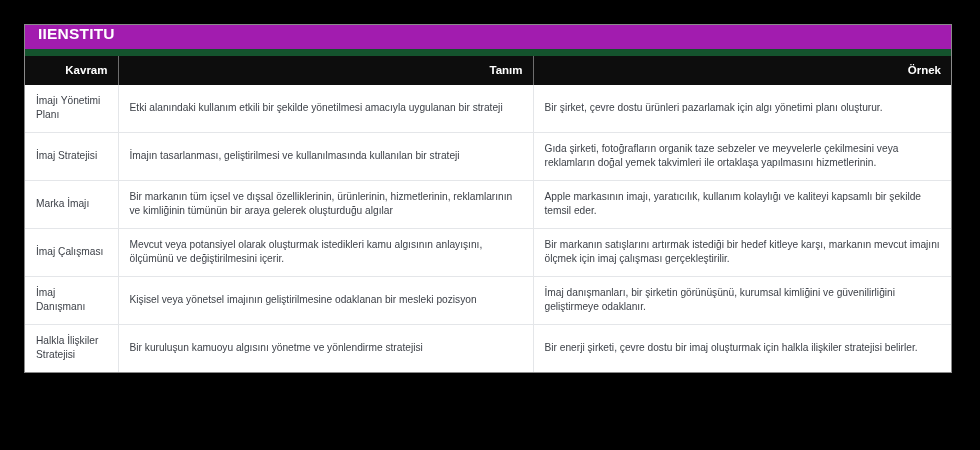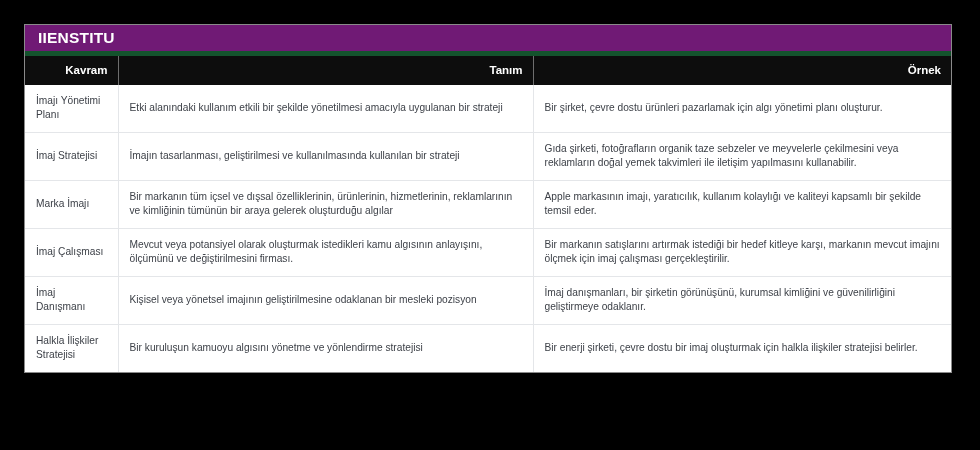--- a/index.html
+++ b/index.html
@@ -22,27 +22,26 @@
   .card {
     position: absolute;
     left: 24px;
     top: 24px;
     width: 928px;
     background: #ffffff;
     border: 1px solid #8a8a8a;
     box-sizing: border-box;
   }
   .brandbar {
-    background: #701a75;
+    background: #a21caf;
     height: 31px;
     display: flex;
-    align-items: center;
     padding: 0 0 0 13px;
     box-sizing: border-box;
-    border-bottom: 5px solid #14532d;
+    border-bottom: 7px solid #14532d;
   }
   .brandbar .logo {
     color: #ffffff;
     font-size: 15.5px;
     font-weight: bold;
     letter-spacing: 0.2px;
     font-family: "Liberation Sans", sans-serif;
   }
   table.grid {
     width: 100%;
@@ -108,30 +107,30 @@
       </thead>
       <tbody>
         <tr>
           <td class="term">İmajı Yönetimi Planı</td>
           <td>Etki alanındaki kullanım etkili bir şekilde yönetilmesi amacıyla uygulanan bir strateji</td>
           <td>Bir şirket, çevre dostu ürünleri pazarlamak için algı yönetimi planı oluşturur.</td>
         </tr>
         <tr>
           <td class="term">İmaj Stratejisi</td>
           <td>İmajın tasarlanması, geliştirilmesi ve kullanılmasında kullanılan bir strateji</td>
-          <td>Gıda şirketi, fotoğrafların organik taze sebzeler ve meyvelerle çekilmesini veya reklamların doğal yemek takvimleri ile iletişim yapılmasını kullanabilir.</td>
+          <td>Gıda şirketi, fotoğrafların organik taze sebzeler ve meyvelerle çekilmesini veya reklamların doğal yemek takvimleri ile ortaklaşa yapılmasını hizmetlerinin.</td>
         </tr>
         <tr>
           <td class="term">Marka İmajı</td>
           <td>Bir markanın tüm içsel ve dışsal özelliklerinin, ürünlerinin, hizmetlerinin, reklamlarının ve kimliğinin tümünün bir araya gelerek oluşturduğu algılar</td>
           <td>Apple markasının imajı, yaratıcılık, kullanım kolaylığı ve kaliteyi kapsamlı bir şekilde temsil eder.</td>
         </tr>
         <tr>
           <td class="term">İmaj Çalışması</td>
-          <td>Mevcut veya potansiyel olarak oluşturmak istedikleri kamu algısının anlayışını, ölçümünü ve değiştirilmesini firması.</td>
+          <td>Mevcut veya potansiyel olarak oluşturmak istedikleri kamu algısının anlayışını, ölçümünü ve değiştirilmesini içerir.</td>
           <td>Bir markanın satışlarını artırmak istediği bir hedef kitleye karşı, markanın mevcut imajını ölçmek için imaj çalışması gerçekleştirilir.</td>
         </tr>
         <tr>
           <td class="term">İmaj Danışmanı</td>
           <td>Kişisel veya yönetsel imajının geliştirilmesine odaklanan bir mesleki pozisyon</td>
           <td>İmaj danışmanları, bir şirketin görünüşünü, kurumsal kimliğini ve güvenilirliğini geliştirmeye odaklanır.</td>
         </tr>
         <tr>
           <td class="term">Halkla İlişkiler Stratejisi</td>
           <td>Bir kuruluşun kamuoyu algısını yönetme ve yönlendirme stratejisi</td>

